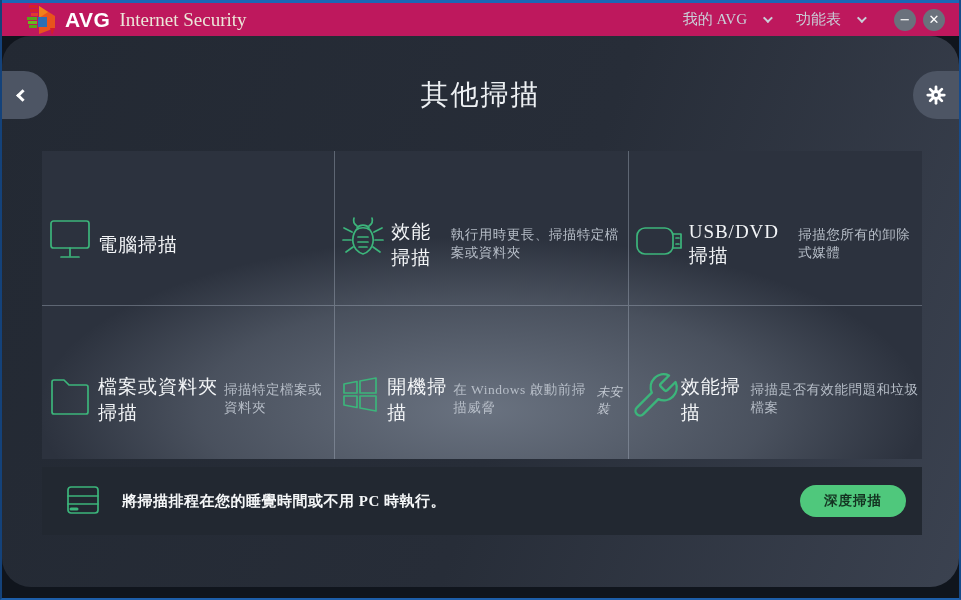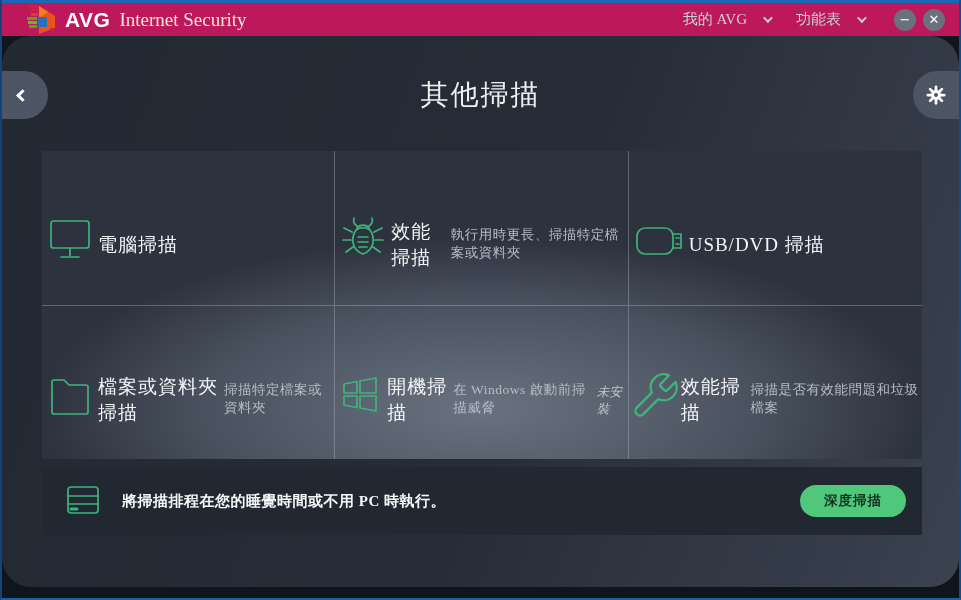--- a/index.html
+++ b/index.html
@@ -152,20 +152,21 @@
       <div class="tile">
         <div class="tile-icon">
           <svg width="60" height="44" viewBox="0 0 60 44">
             <rect class="stroke" x="8" y="9" width="36" height="26" rx="8"></rect>
             <path class="stroke" d="M44 15 h8 v14 h-8"></path>
             <line class="stroke" x1="47" y1="19" x2="50" y2="19"></line>
             <line class="stroke" x1="47" y1="25" x2="50" y2="25"></line>
           </svg>
         </div>
         <div class="tile-title">USB/DVD 掃描</div>
+        <div class="tile-sub">掃描您所有的卸除式媒體</div>
       </div>
 
       <div class="tile">
         <div class="tile-icon">
           <svg width="56" height="48" viewBox="0 0 56 48">
             <path class="stroke" d="M10 40 V10 a2 2 0 0 1 2 -2 h10 l5 5 h17 a2 2 0 0 1 2 2 v25 a2 2 0 0 1 -2 2 h-32 a2 2 0 0 1 -2 -2 z"></path>
           </svg>
         </div>
         <div class="tile-title">檔案或資料夾掃描</div>
         <div class="tile-sub">掃描特定檔案或資料夾</div>

